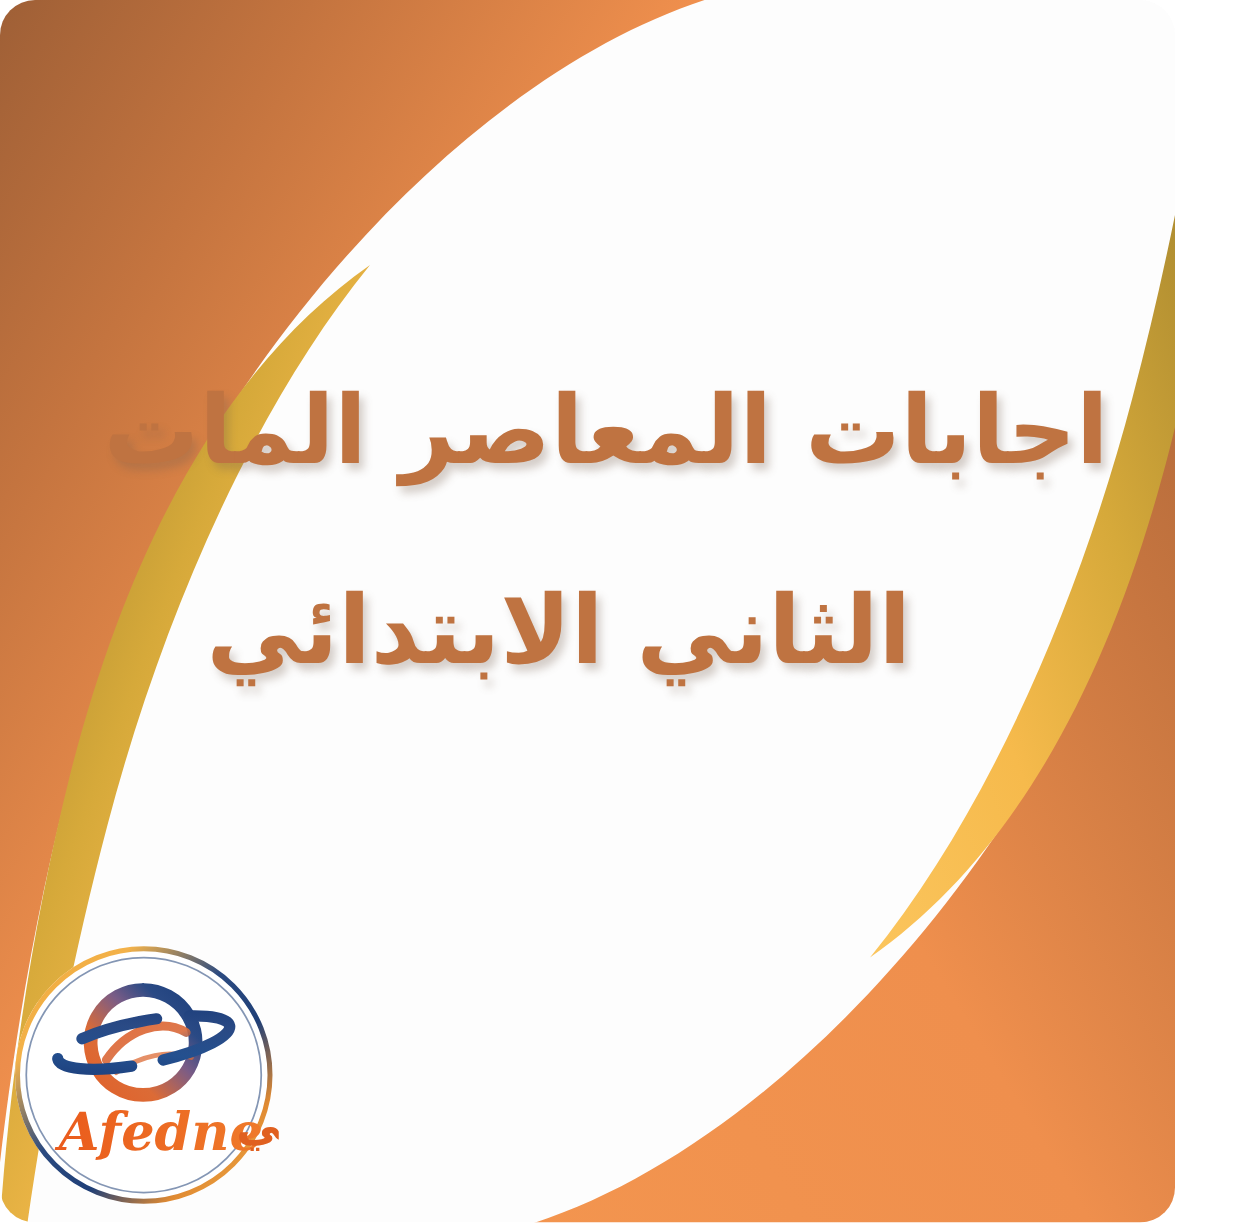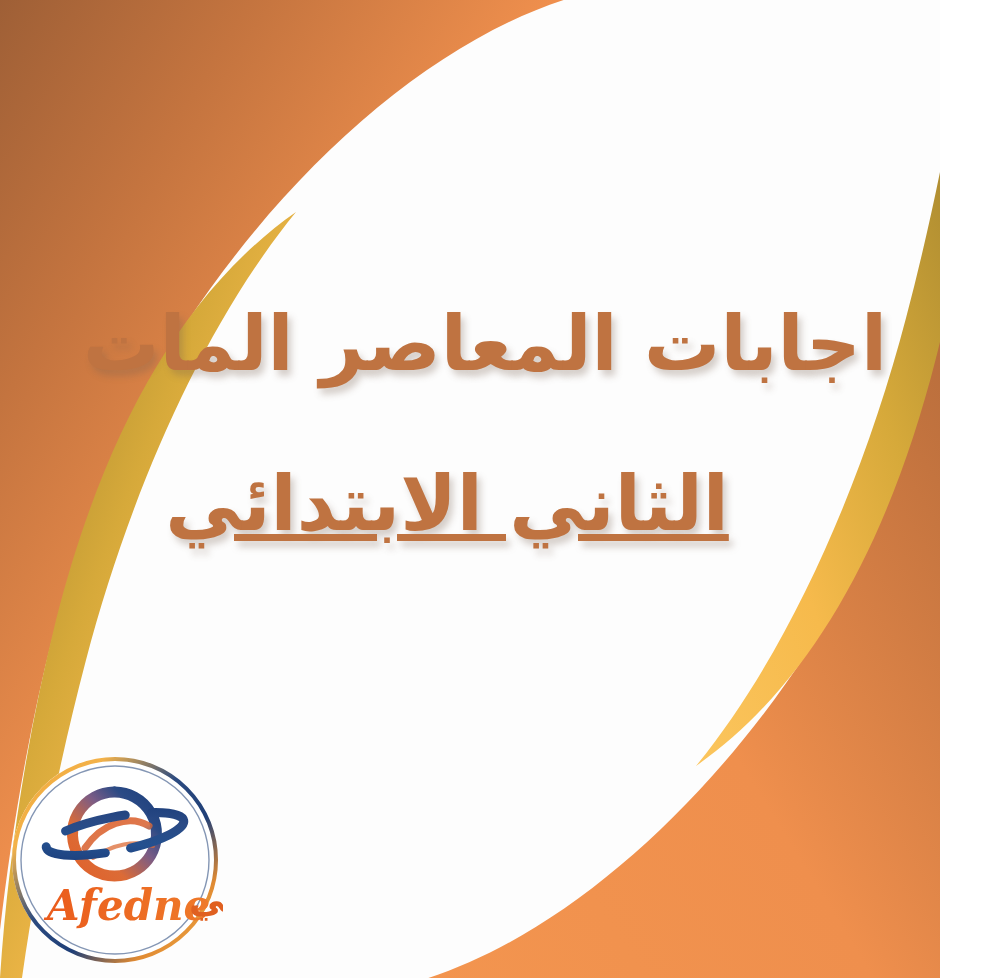--- a/index.html
+++ b/index.html
@@ -9,20 +9,21 @@
   }
   body {
     font-family: "DejaVu Sans", "Liberation Sans", sans-serif;
   }
   #cover {
     position: relative;
     width: 940px;
     height: 978px;
     overflow: hidden;
     background: #fdfdfd;
+    border-radius: 28px;
   }
   #bg-svg {
     position: absolute;
     inset: 0;
     width: 992px;
     height: 978px;
     display: block;
   }
   .title-block {
     position: absolute;
@@ -37,21 +38,21 @@
     font-family: "DejaVu Sans", "Liberation Sans", sans-serif;
     font-weight: bold;
     font-size: 76px;
     line-height: 1.55;
     color: #bf7341;
     letter-spacing: 0px;
     text-shadow: 4px 6px 7px rgba(120, 95, 80, 0.30);
     white-space: nowrap;
   }
   #title-line-1 { padding-right: 22px; }
-  #title-line-2 { padding-right: 98px; margin-top: 42px; text-decoration: underline; }
+  #title-line-2 { padding-right: 98px; margin-top: 42px; }
 
   
   #logo {
     position: absolute;
     left: 7px;
     top: 752px;
     width: 216px;
     height: 216px;
     z-index: 6;
   }

